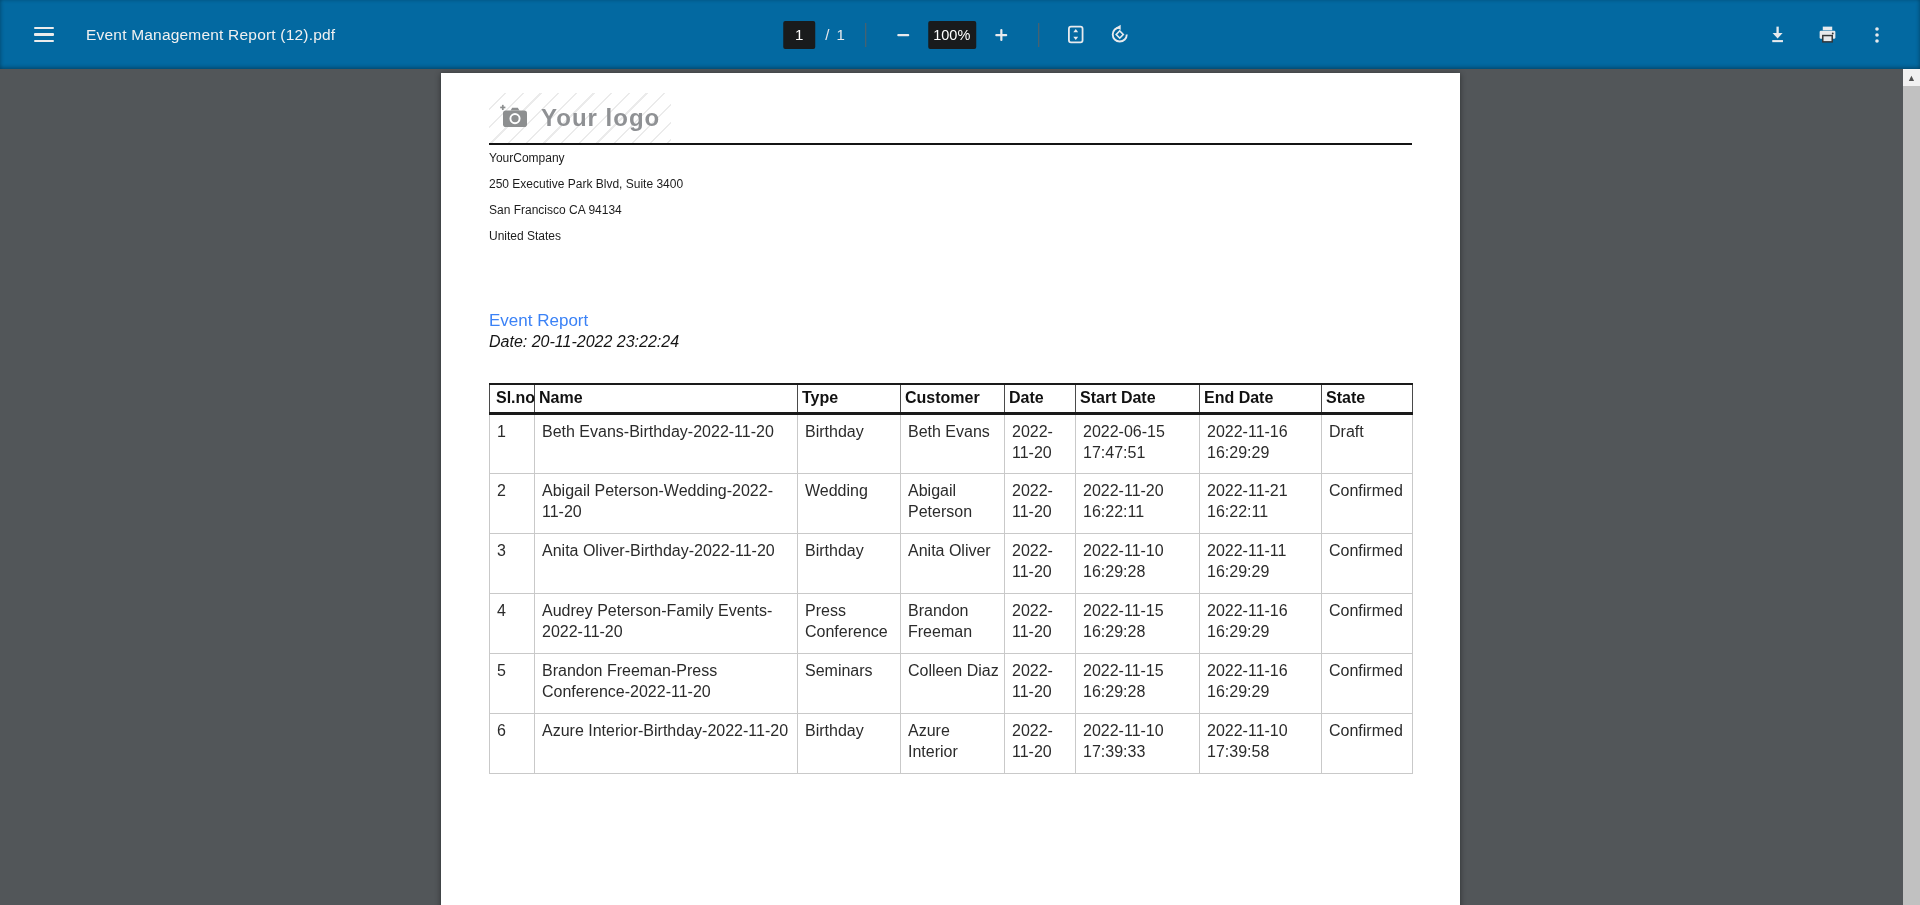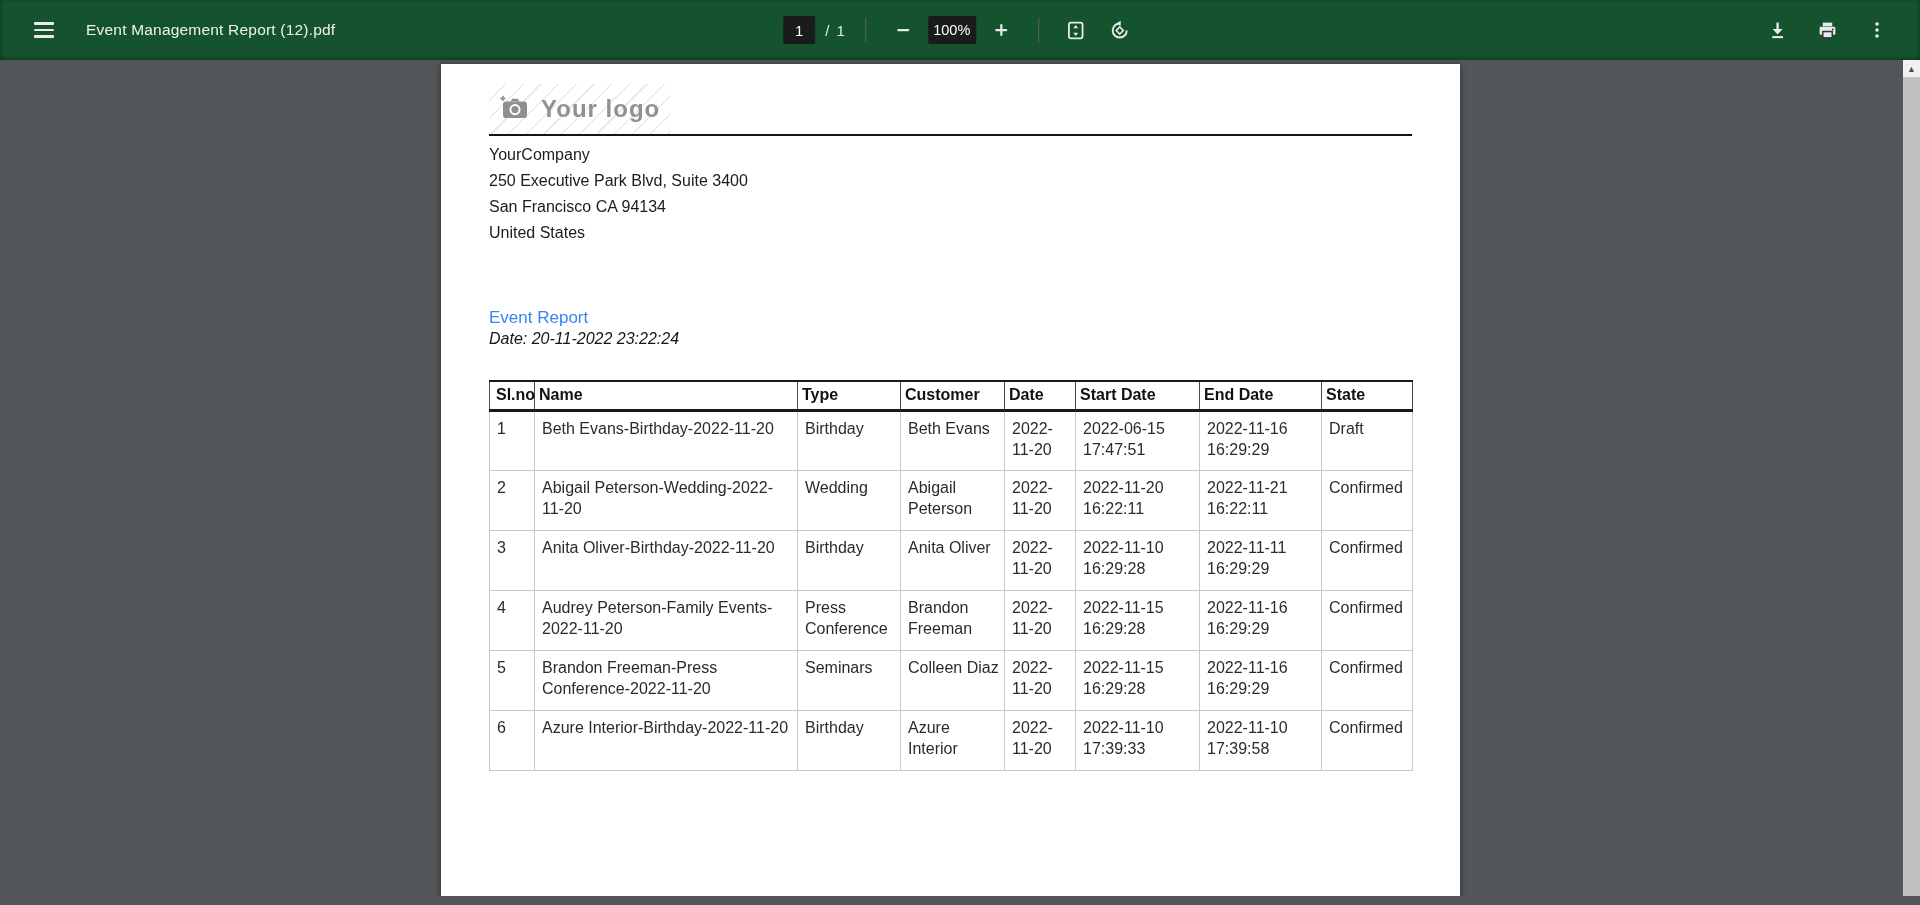--- a/index.html
+++ b/index.html
@@ -1,22 +1,22 @@
 <!DOCTYPE html>
 <html><head>
 <meta charset="utf-8">
 <style>
   * { box-sizing: border-box; margin: 0; padding: 0; }
   html, body { width: 1920px; height: 905px; overflow: hidden; }
   body { font-family: "Liberation Sans", sans-serif; background: #525659; }
 
   
   .toolbar {
-    height: 60px; width: 100%;
-    background: #14532d;
+    height: 69px; width: 100%;
+    background: #0369a1;
     display: flex; align-items: center;
     position: relative;
     box-shadow: 0 -1px 4px rgba(0,0,0,.4) inset;
     z-index: 5;
   }
   .tb-left { display: flex; align-items: center; padding-left: 26px; }
   .menu-btn { width: 36px; height: 36px; display: flex; flex-direction: column;
     justify-content: center; gap: 4px; cursor: pointer; border-radius: 50%; padding: 8px; }
   .menu-btn span { display: block; height: 2.4px; width: 20px; background: #ececec; border-radius: 1px; }
   .doc-title { color: #f1f1f1; font-size: 15.5px; margin-left: 24px; letter-spacing: .2px; }
@@ -53,21 +53,21 @@
   .page-inner { padding: 20px 48px 0 48px; color: #1f1f1f; }
 
   .logo-hatch {
     width: 182px; height: 50px; display: flex; align-items: center; padding-left: 10px; gap: 11px;
     background: repeating-linear-gradient(135deg, #ffffff 0 2px, transparent 2px 13px),
                 repeating-linear-gradient(135deg, #ededed 0 13px, #ededed 13px 14px);
     background: repeating-linear-gradient(135deg, transparent 0 11px, #ebebeb 11px 12.5px);
   }
   .logo-text { font-size: 24px; font-weight: bold; color: #8f9194; letter-spacing: 1px; }
   .rule { border-bottom: 2px solid #141414; width: 923px; }
-  .address { margin-top: 6px; font-size: 16px; line-height: 26px; color: #1c1c1c; }
+  .address { font-size: 12px; line-height: 26px; color: #1c1c1c; }
   .report-title { margin-top: 60px; font-size: 17px; line-height: 24px; color: #3b82f6; }
   .date-line { font-size: 16px; color: #141414; font-style: italic; }
 
   
   table.events { border-collapse: collapse; margin-top: 32px; table-layout: fixed; width: 923px; }
   .events col:nth-child(1){ width: 45px; }
   .events col:nth-child(2){ width: 263px; }
   .events col:nth-child(3){ width: 103px; }
   .events col:nth-child(4){ width: 104px; }
   .events col:nth-child(5){ width: 71px; }

